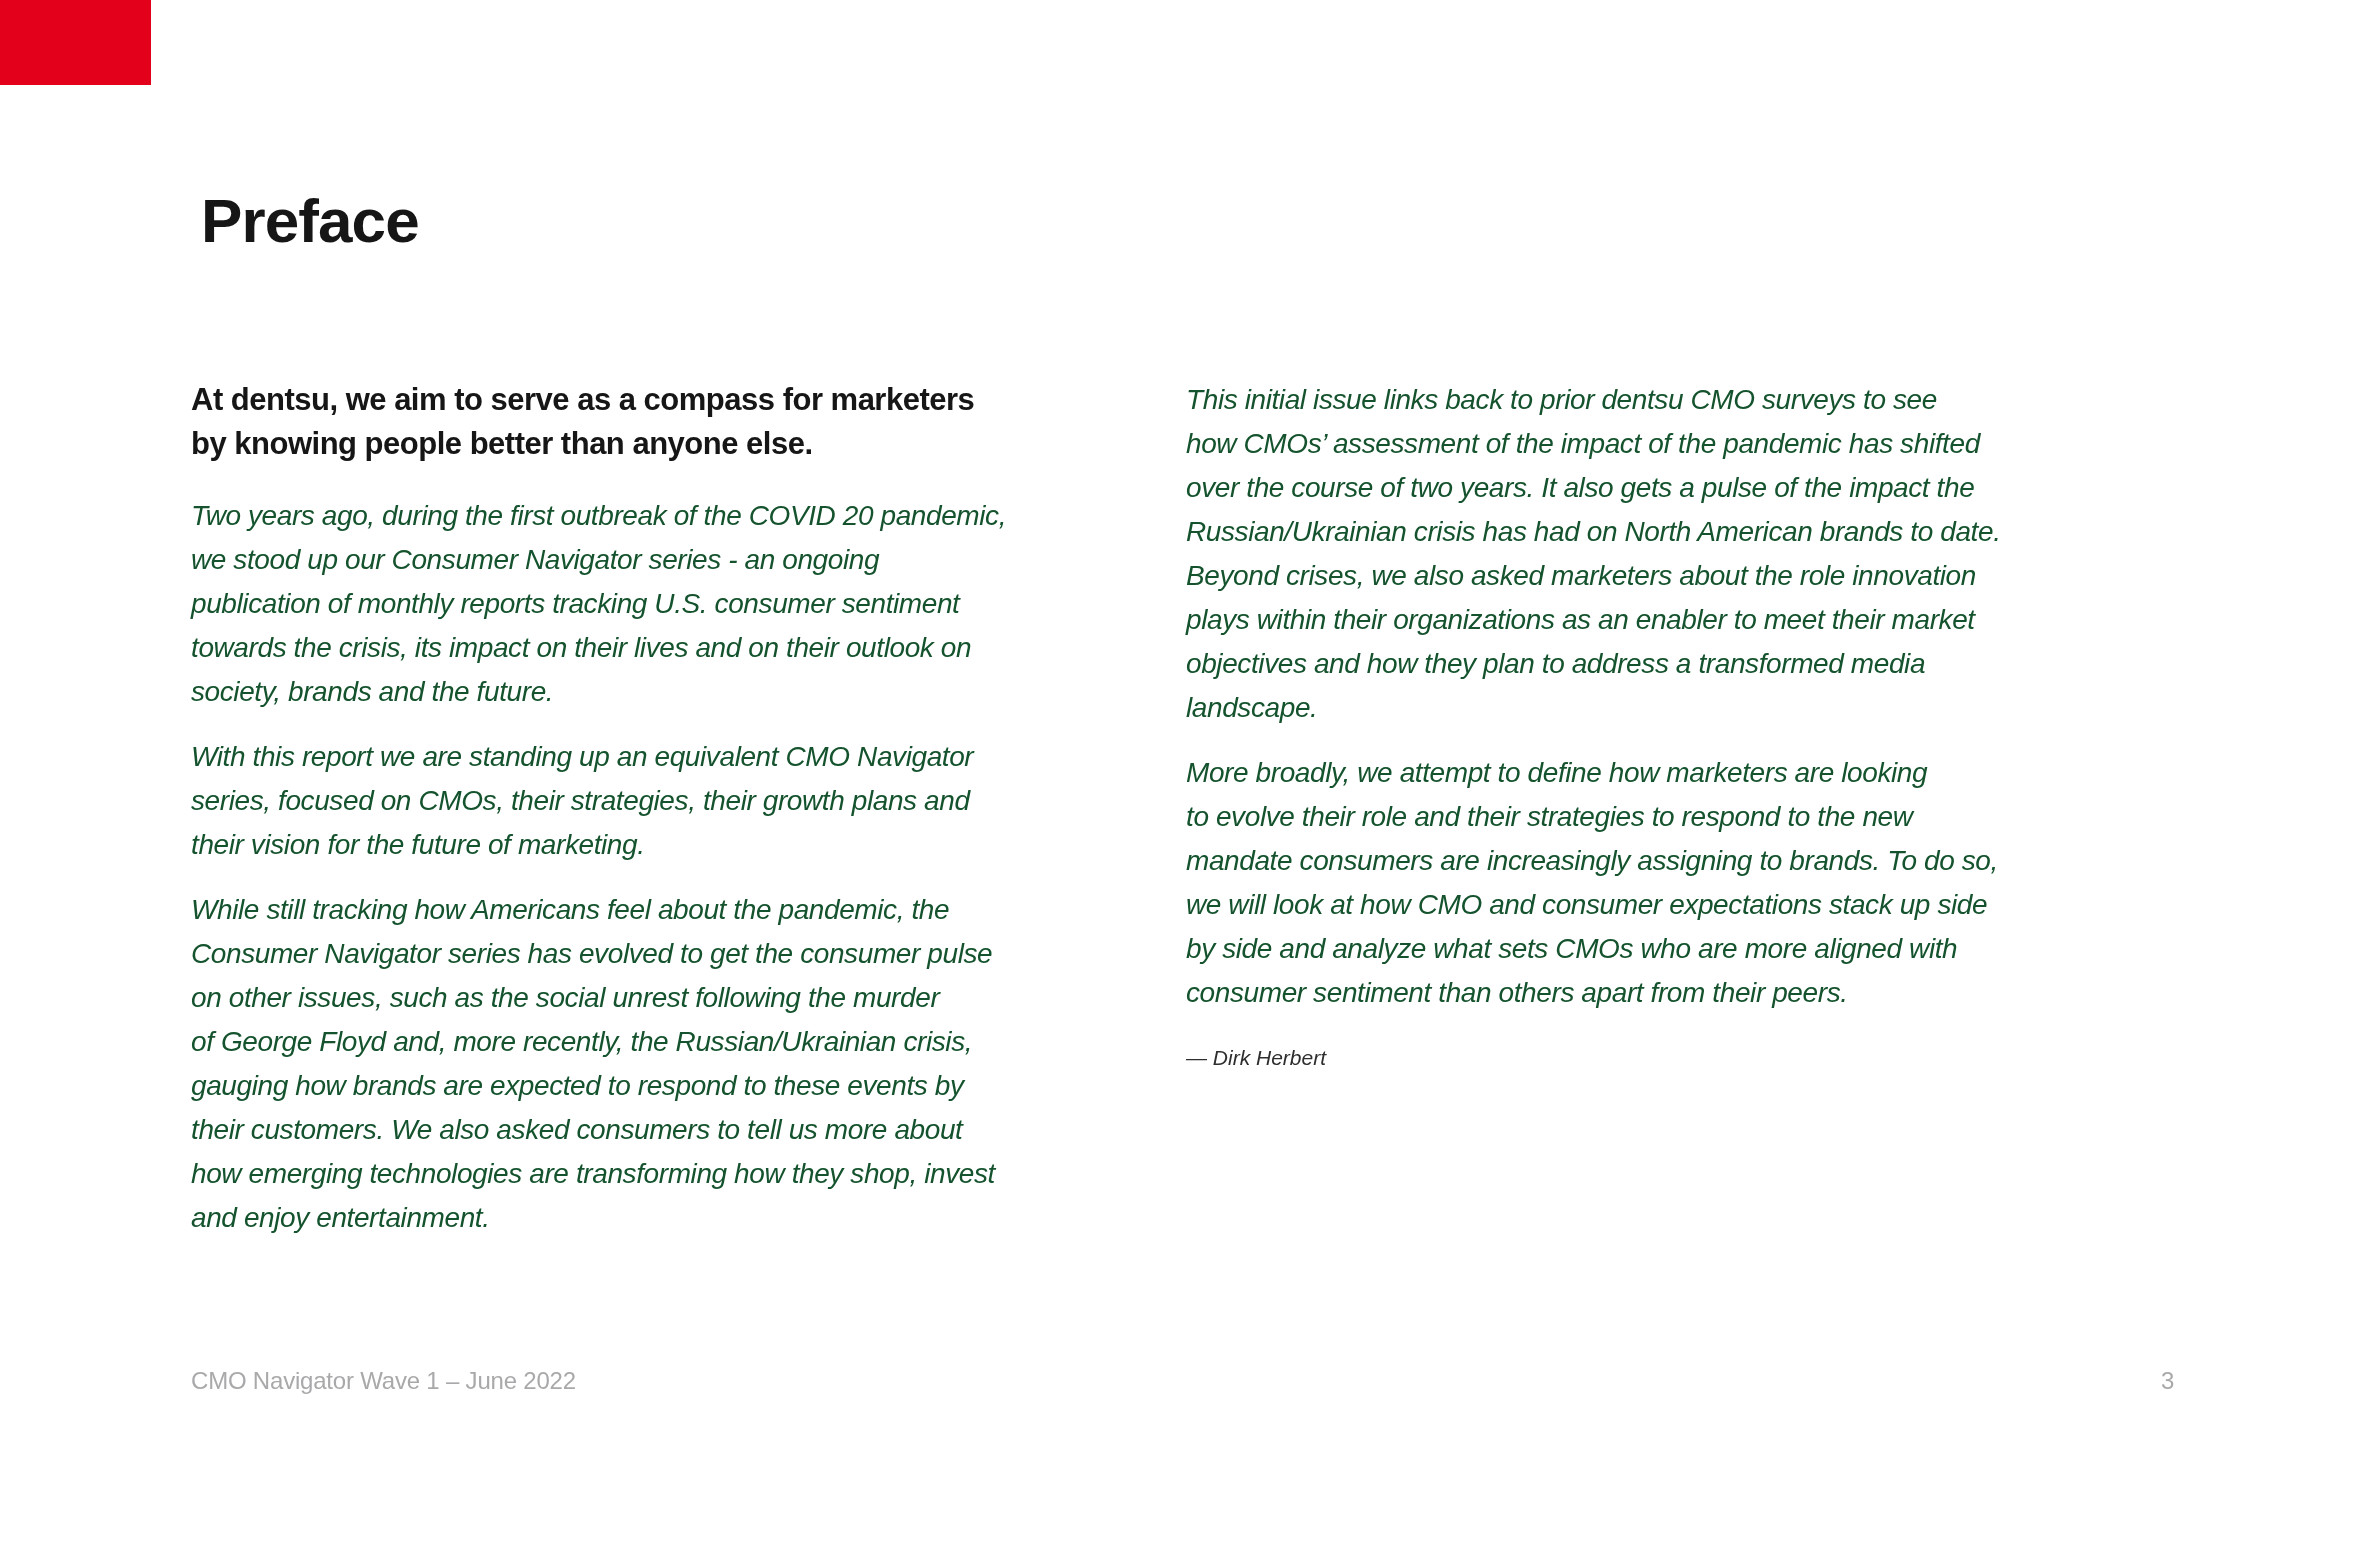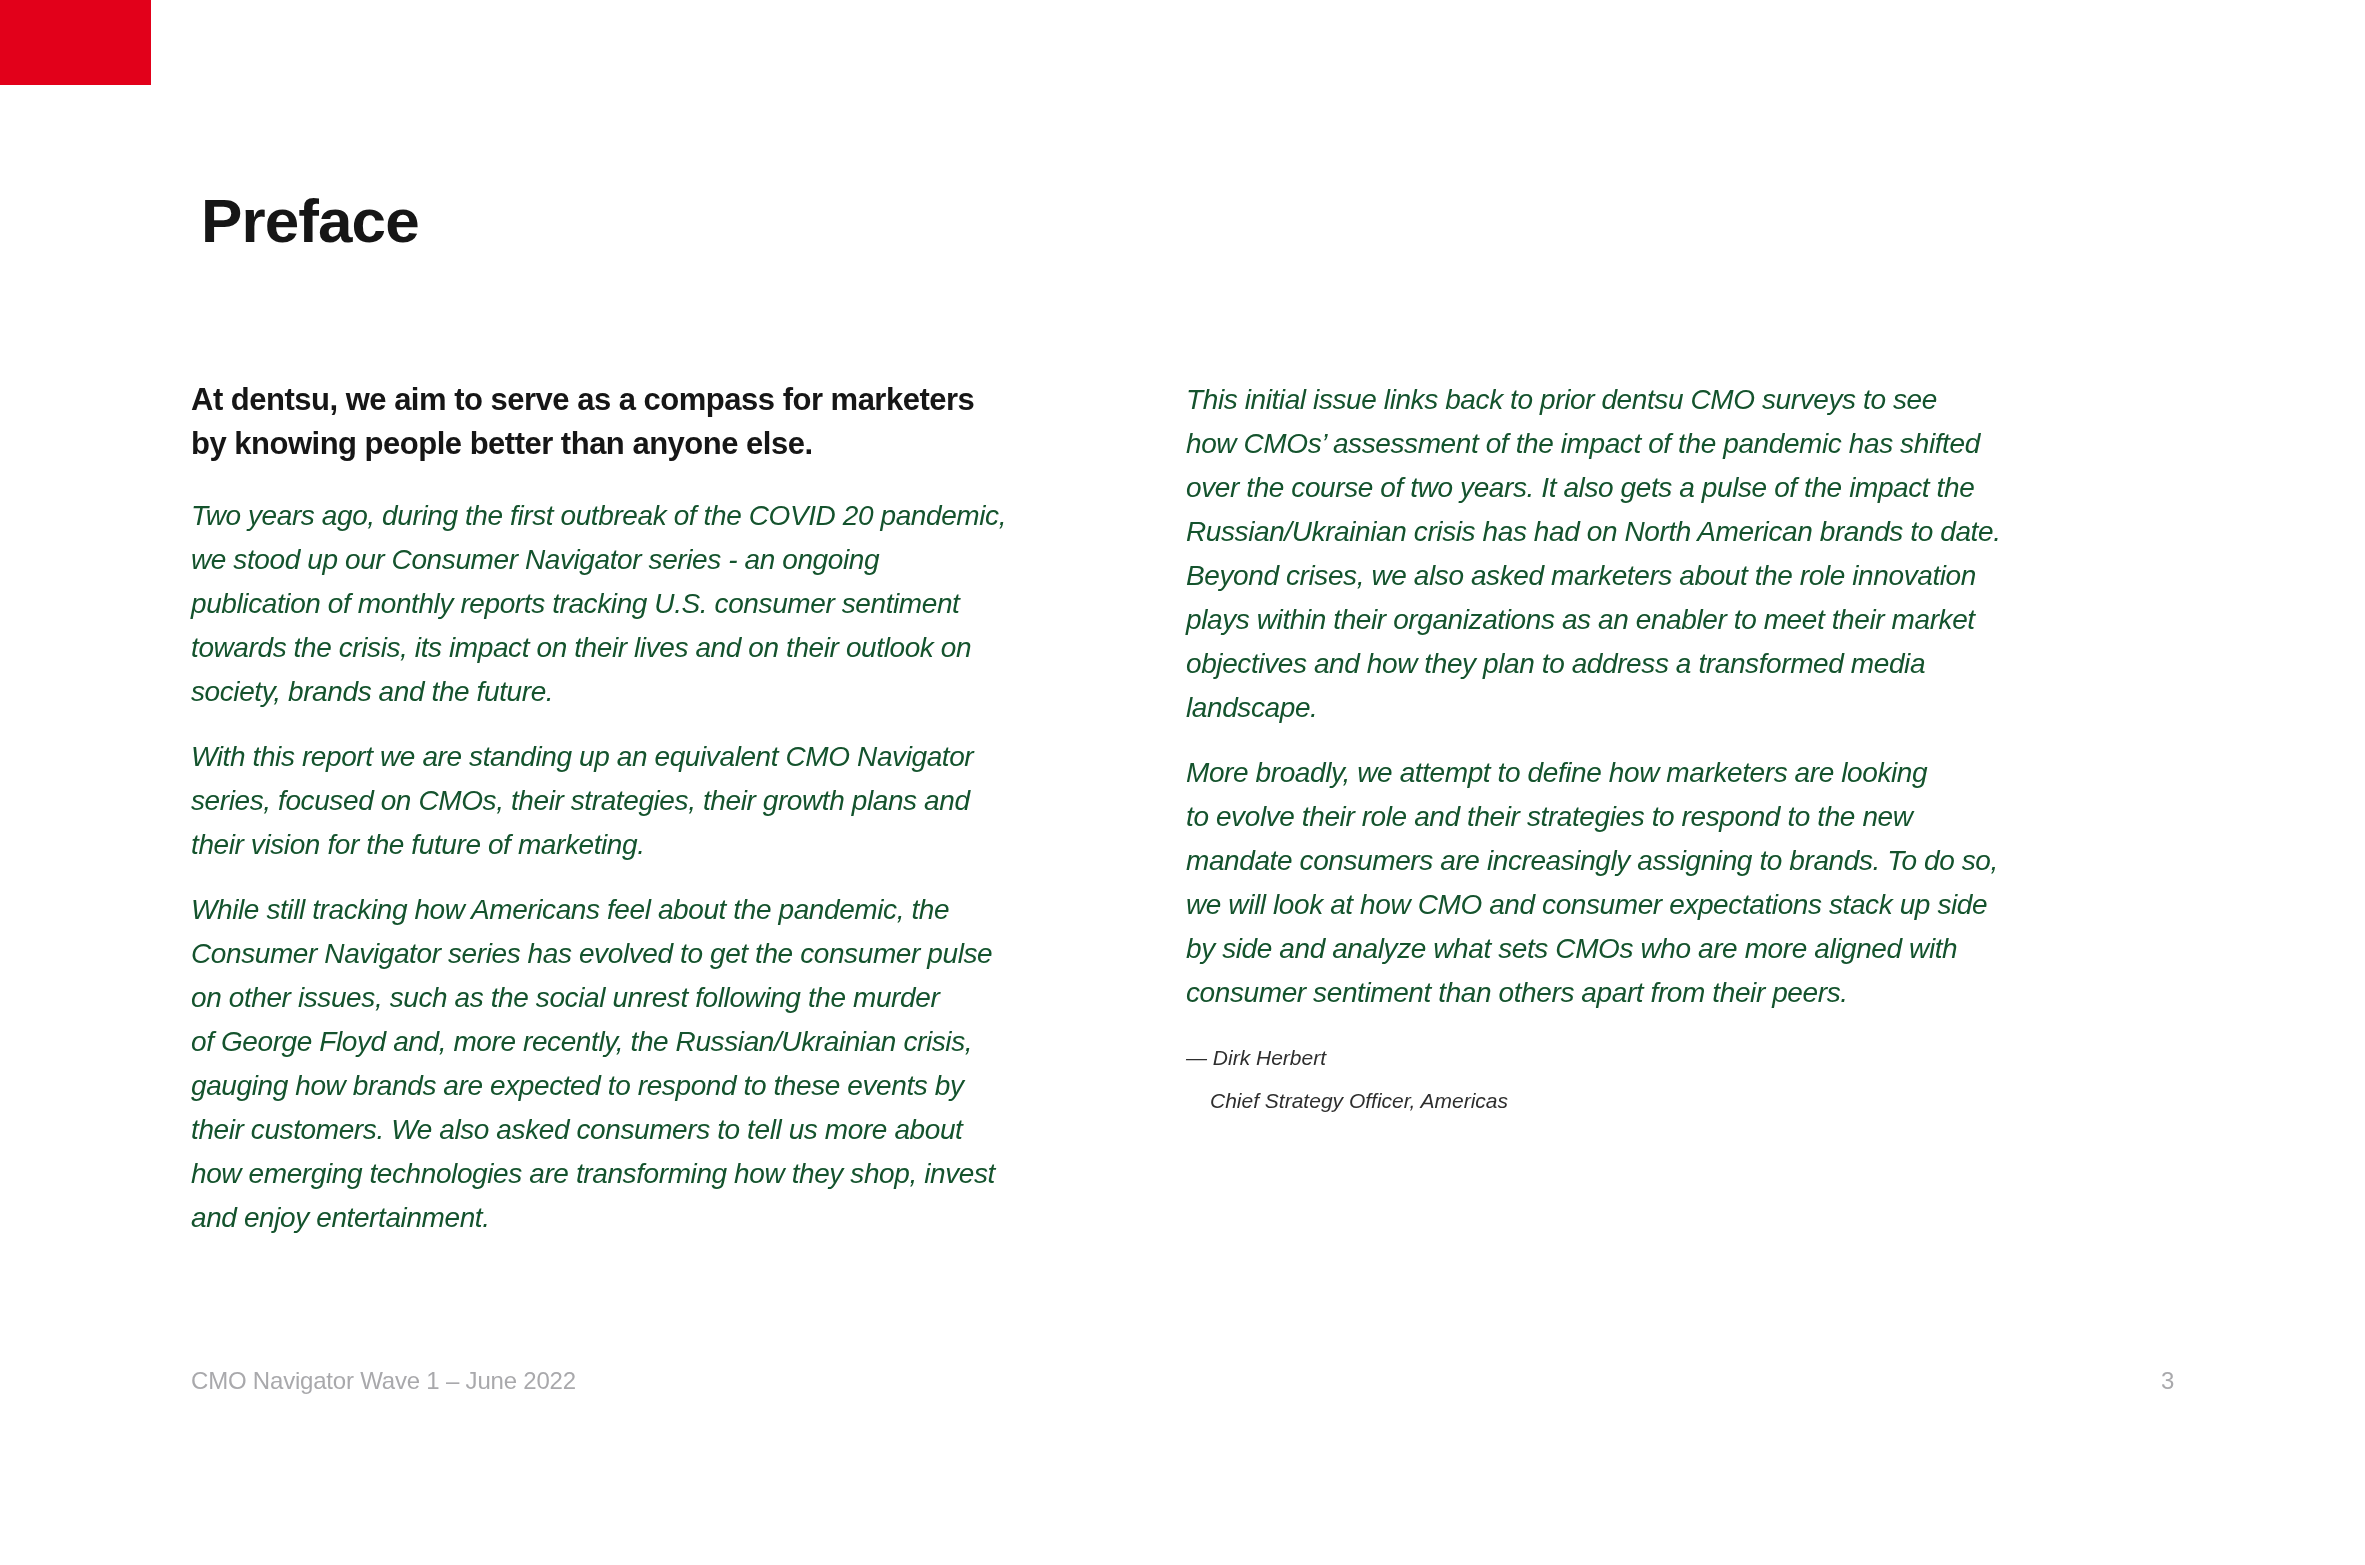--- a/index.html
+++ b/index.html
@@ -120,21 +120,20 @@
 objectives and how they plan to address a transformed media
 landscape.</p>
     <p class="para">More broadly, we attempt to define how marketers are looking
 to evolve their role and their strategies to respond to the new
 mandate consumers are increasingly assigning to brands. To do so,
 we will look at how CMO and consumer expectations stack up side
 by side and analyze what sets CMOs who are more aligned with
 consumer sentiment than others apart from their peers.</p>
     <div class="signature">
       <div class="sig-name">— Dirk Herbert</div>
-      <div class="sig-title">Chief Strategy Officer, Americas</div>
     </div>
   </div>
 
   <div class="footer-doc-title">CMO Navigator Wave 1 – June 2022</div>
   <div class="footer-page-number">3</div>
 
 </div>
 
 
 </body></html>

